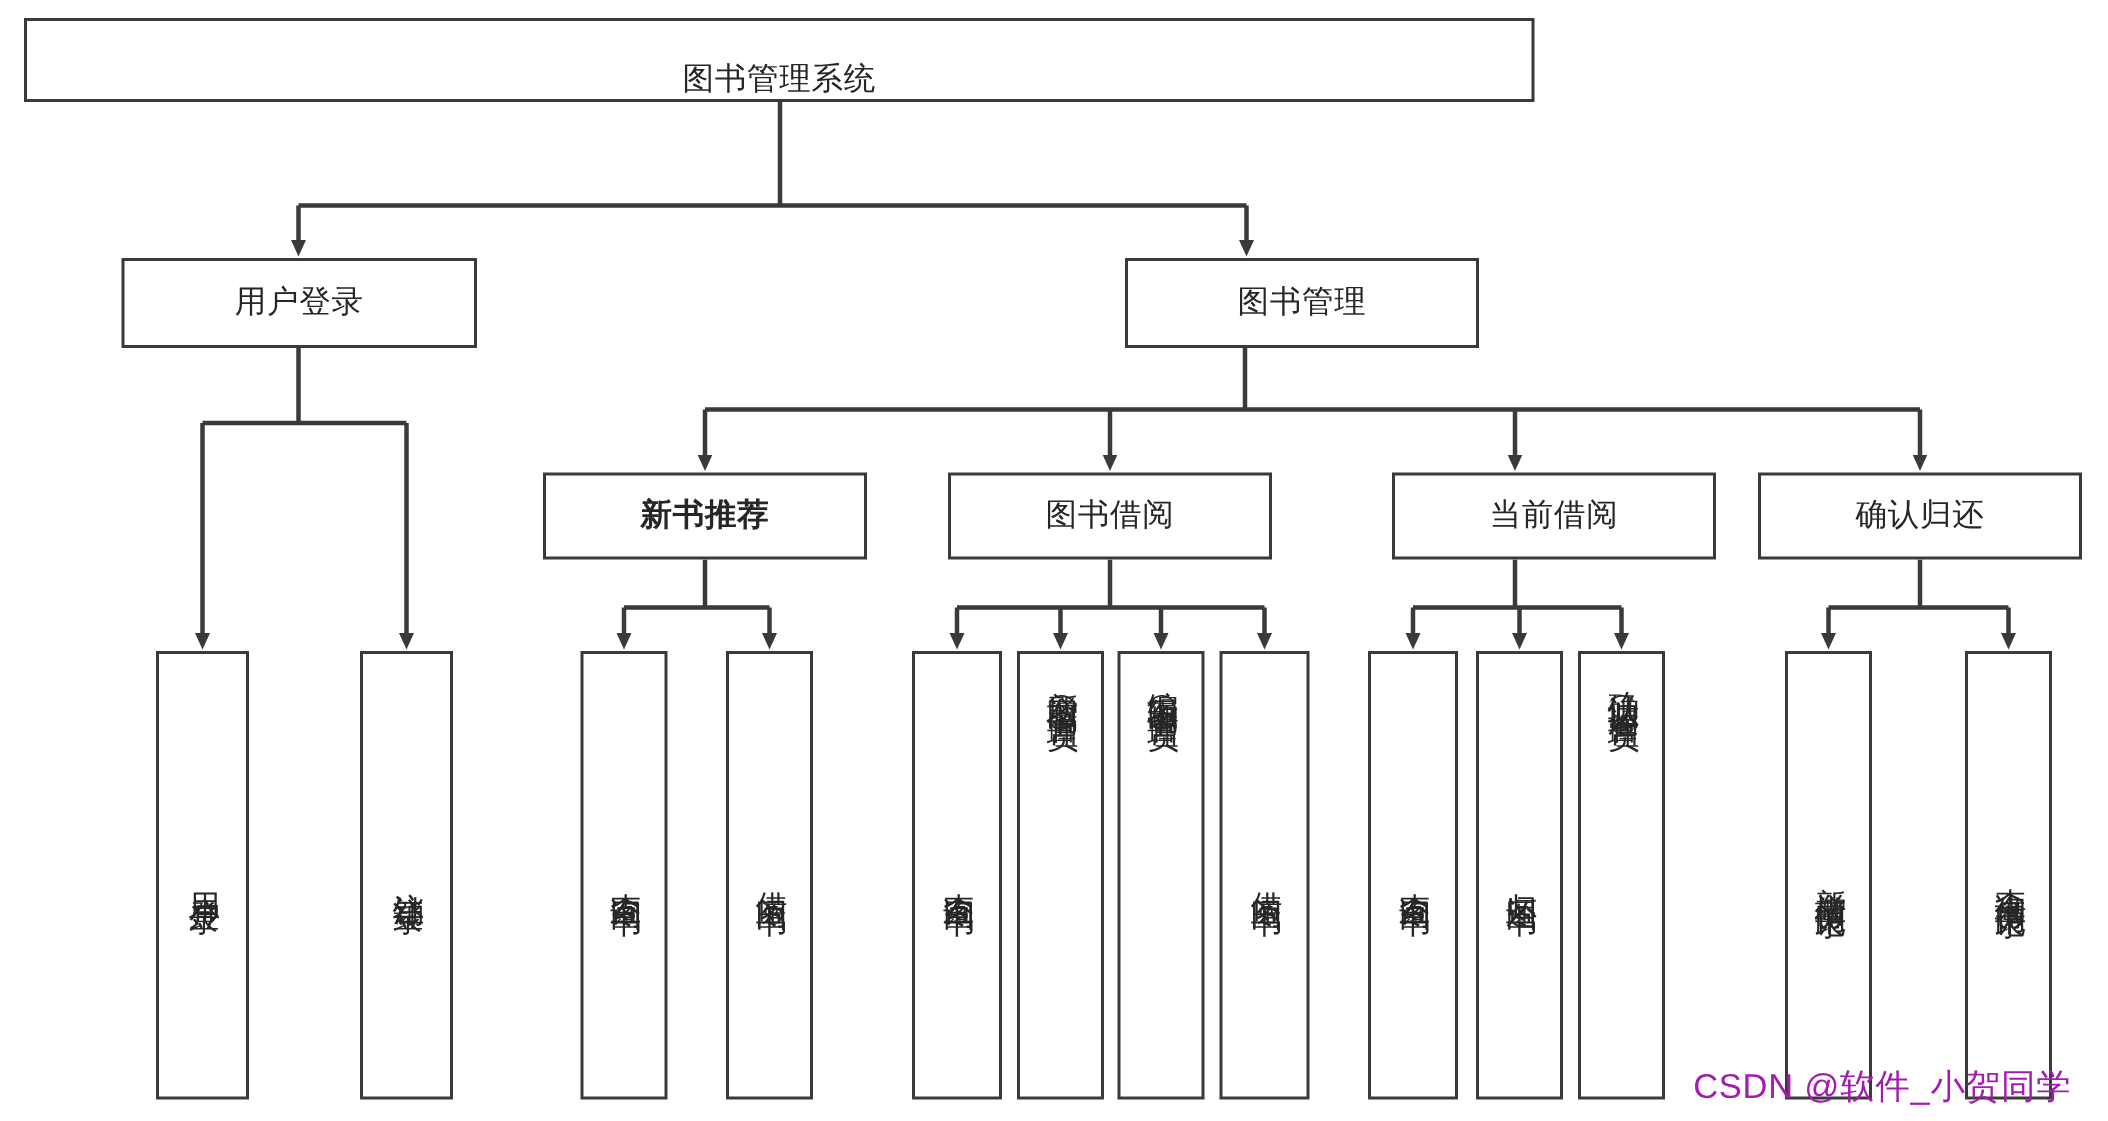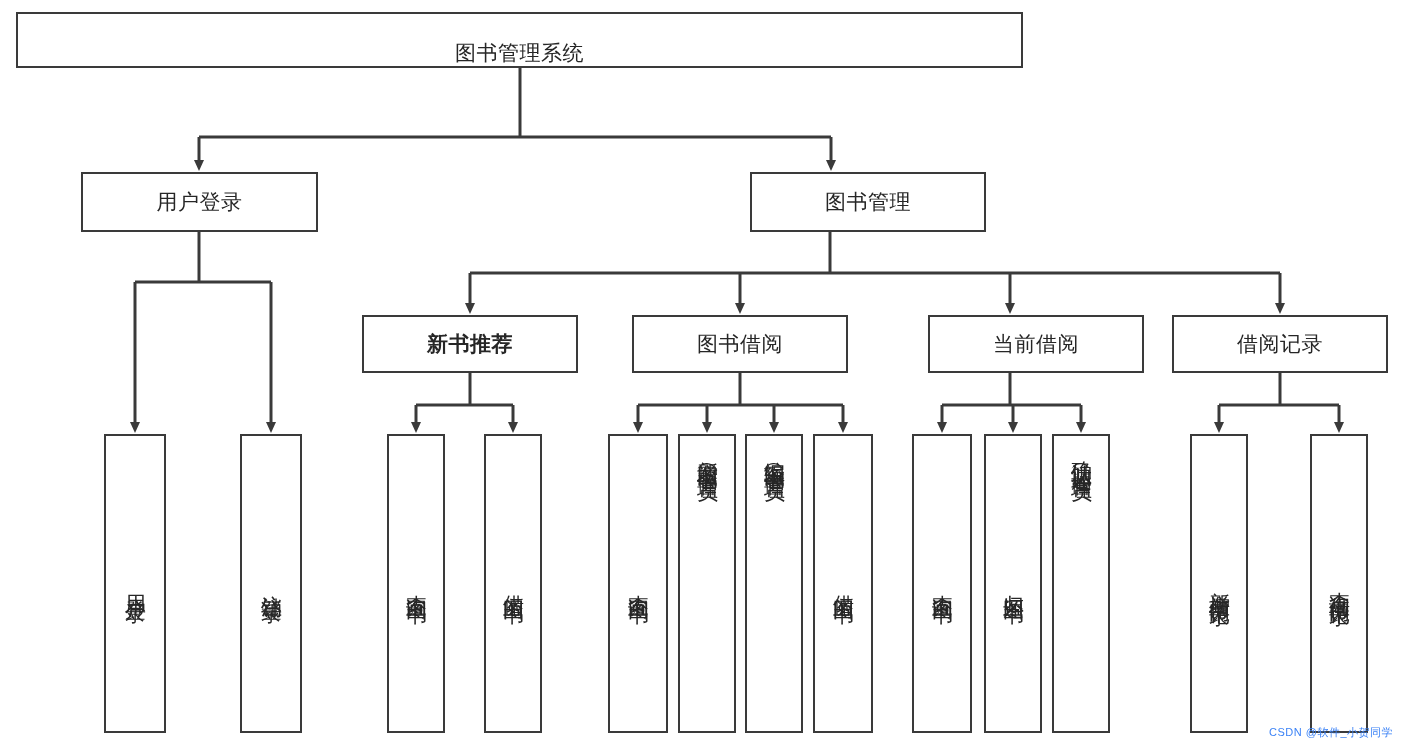--- a/index.html
+++ b/index.html
@@ -57,24 +57,24 @@
     letter-spacing: 3px;
     white-space: nowrap;
     margin: 0 auto;
   }
   .node.vertical.center-text {
     align-items: center;
     padding-top: 0;
   }
   #watermark {
     position: absolute;
-    right: 12px;
+    right: 24px;
     bottom: 7px;
-    font-size: 11px;
-    color: #3b82f6;
+    font-size: 23px;
+    color: #a21caf;
     letter-spacing: 0.5px;
     white-space: nowrap;
     pointer-events: none;
   }
 </style>
 </head>
 <body>
 
 <div id="diagram-root">
 
@@ -142,21 +142,21 @@
   <div class="node horizontal" style="left:362px; top:315px; width:216px; height:58px;font-weight:bold;">
     <span class="node-label">新书推荐</span>
   </div>
   <div class="node horizontal" style="left:632px; top:315px; width:216px; height:58px;">
     <span class="node-label">图书借阅</span>
   </div>
   <div class="node horizontal" style="left:928px; top:315px; width:216px; height:58px;">
     <span class="node-label">当前借阅</span>
   </div>
   <div class="node horizontal" style="left:1172px; top:315px; width:216px; height:58px;">
-    <span class="node-label">借阅记录</span>
+    <span class="node-label">确认归还</span>
   </div>
 
   <div class="node vertical center-text" style="left:104px; top:434px; width:62px; height:299px;">
     <span class="node-label">用户登录</span>
   </div>
   <div class="node vertical center-text" style="left:240px; top:434px; width:62px; height:299px;">
     <span class="node-label">注销登录</span>
   </div>
 
   <div class="node vertical center-text" style="left:387px; top:434px; width:58px; height:299px;">

